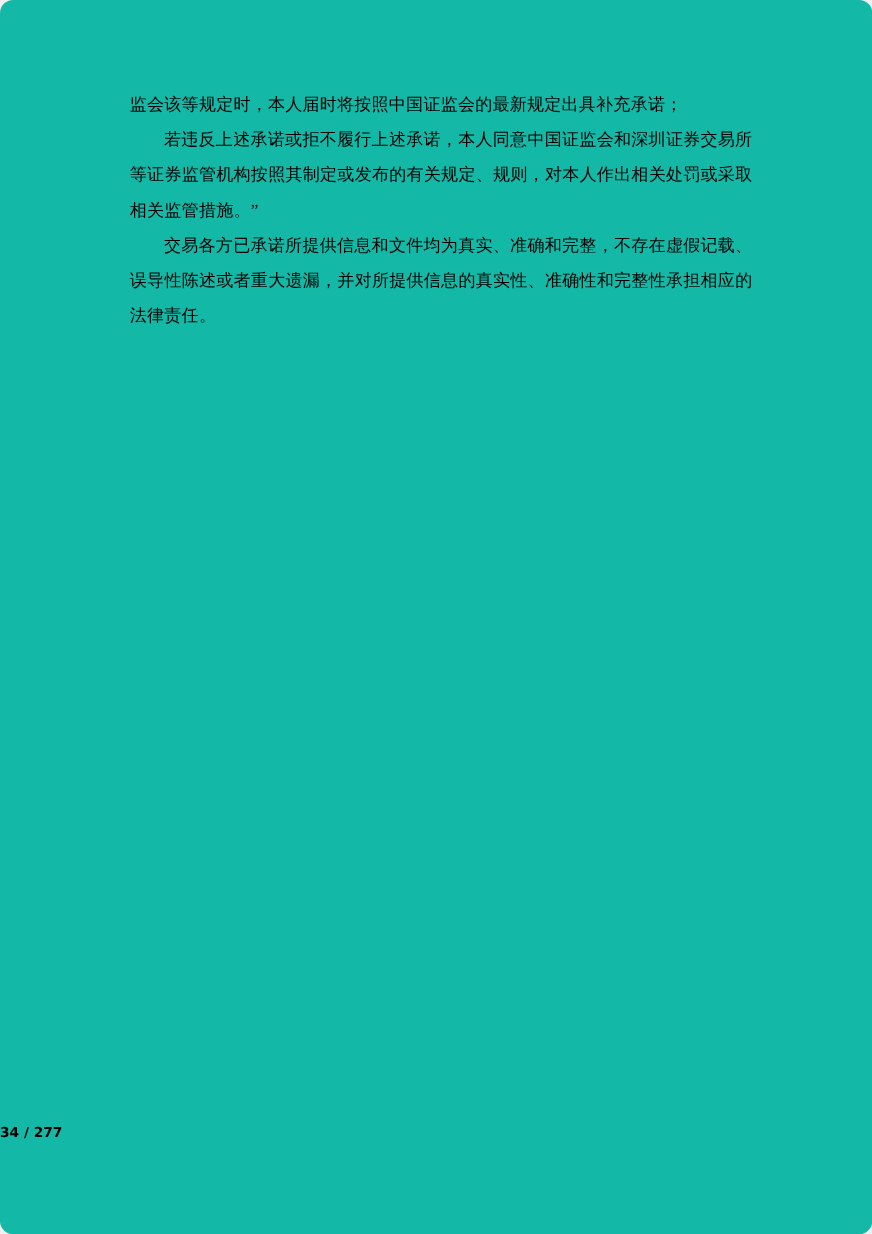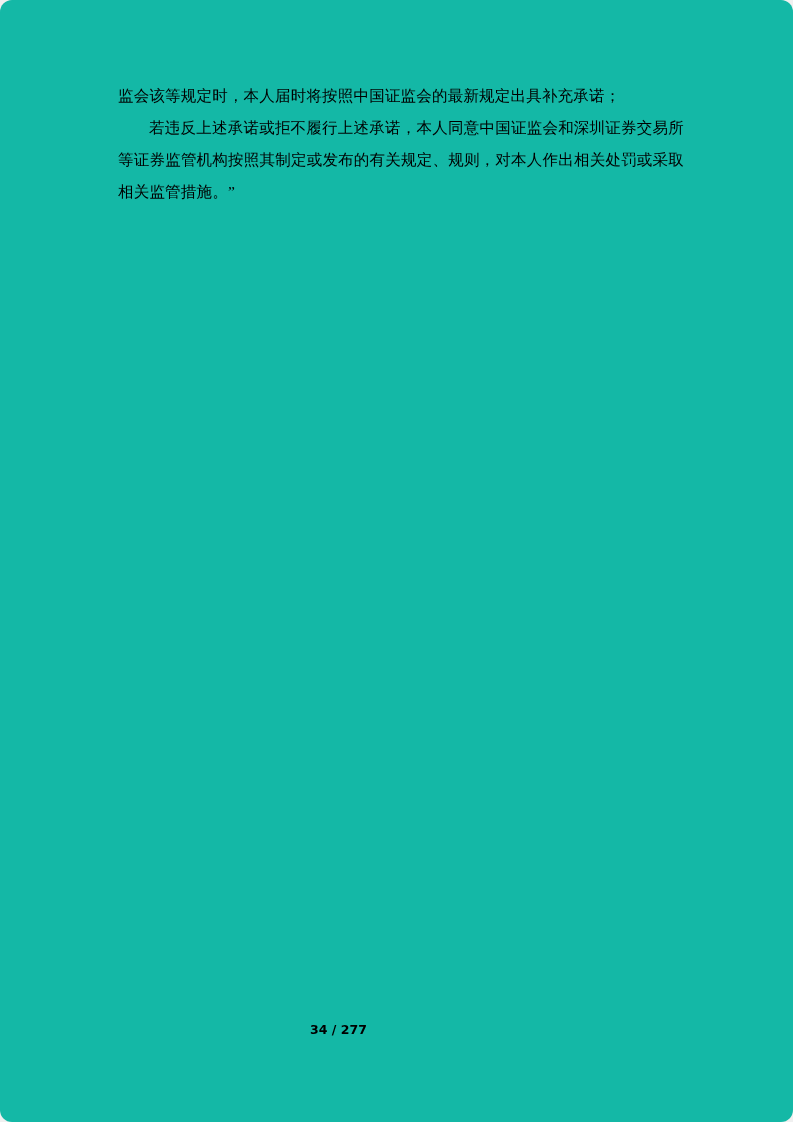--- a/index.html
+++ b/index.html
@@ -41,41 +41,42 @@
     font-size: 16.5px;
     line-height: 30px;
     margin: 18px 0 10px 0;
     letter-spacing: 0.3px;
   }
   .footer {
     position: absolute;
     left: 0;
     top: 1022px;
     width: 100%;
-    text-align: center;
+    text-align: left;
     padding-right: 116px;
     box-sizing: border-box;
     font-family: "DejaVu Sans", "Liberation Sans", sans-serif;
     font-weight: bold;
     font-size: 12.5px;
     color: #000000;
   }
 </style>
 </head>
 <body>
 
 <div class="page">
 
   <div class="content">
 
     <p class="para">监会该等规定时，本人届时将按照中国证监会的最新规定出具补充承诺；</p>
 
     <p class="para indent">若违反上述承诺或拒不履行上述承诺，本人同意中国证监会和深圳证券交易所等证券监管机构按照其制定或发布的有关规定、规则，对本人作出相关处罚或采取相关监管措施。”</p>
 
 
+    <p class="para indent">交易各方已承诺所提供信息和文件均为真实、准确和完整，不存在虚假记载、误导性陈述或者重大遗漏，并对所提供信息的真实性、准确性和完整性承担相应的法律责任。</p>
 
   </div>
 
   <div class="footer">
     <span>34 / 277</span>
   </div>
 
 </div>
 
 </body></html>

